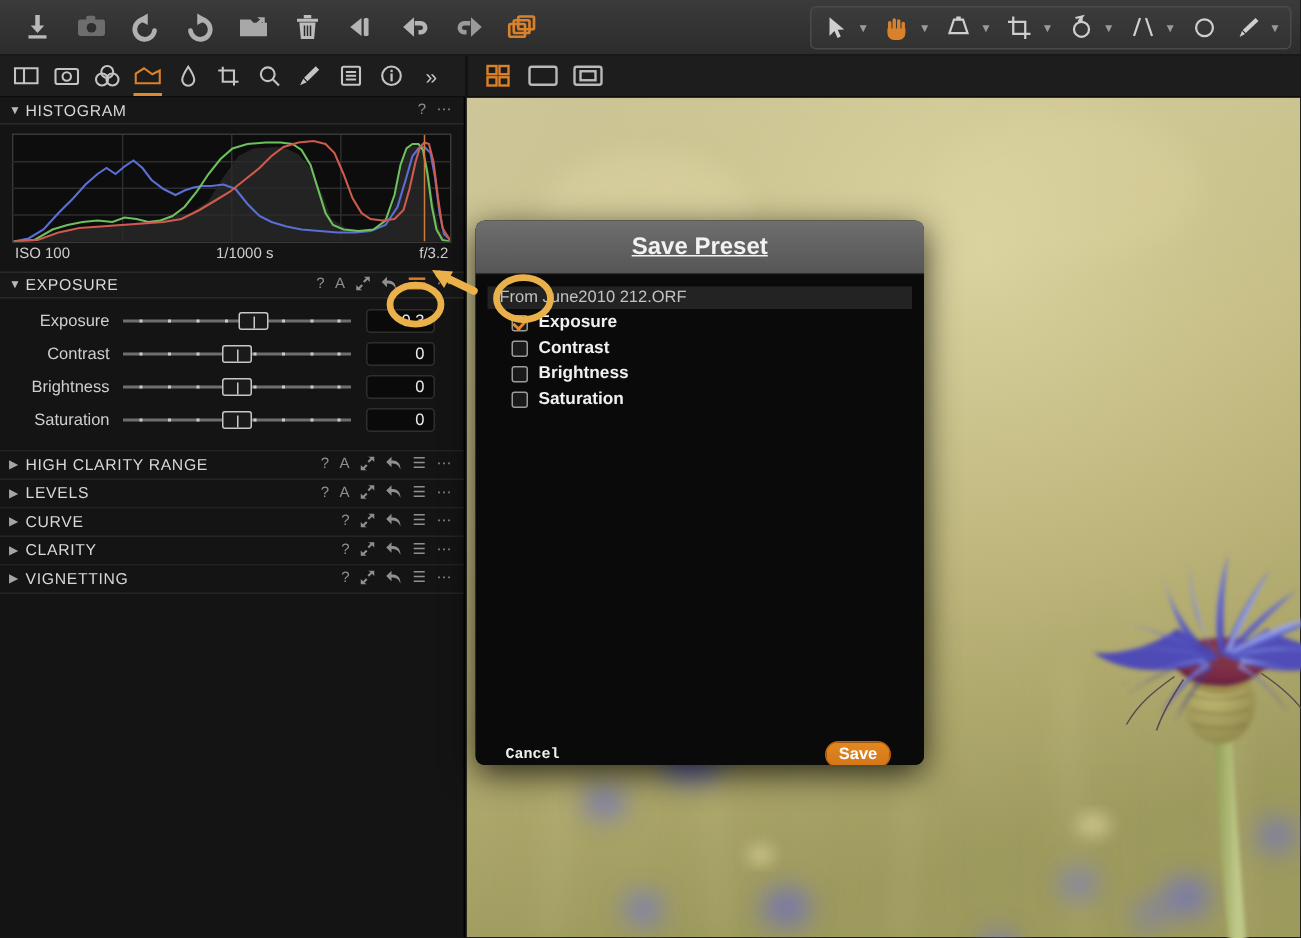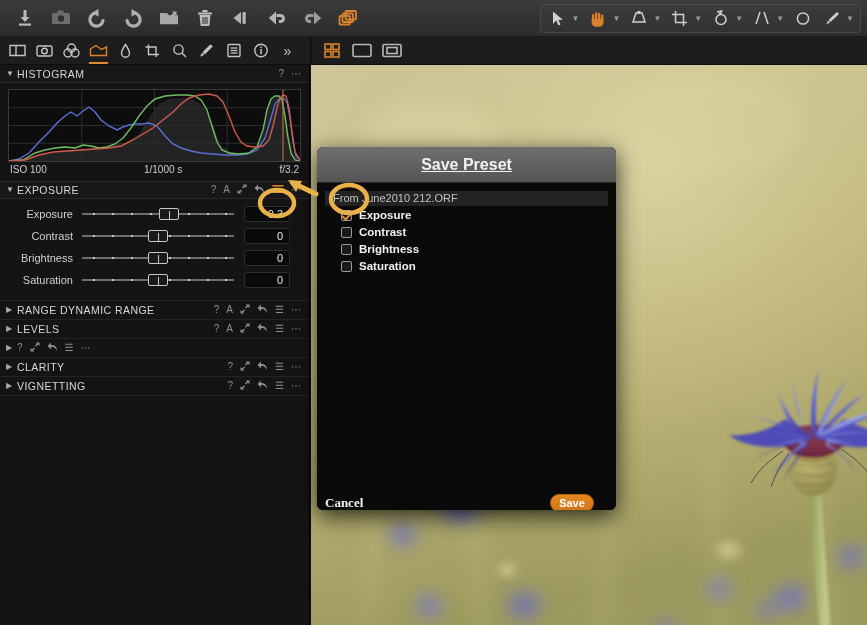--- a/index.html
+++ b/index.html
@@ -150,22 +150,22 @@
     width: 11px; height: 11px; border:1px solid #9a9a9a; border-radius: 2px;
     background:#1a1a1a; margin-right: 7px; position:relative; flex:none;
   }
   .chk.on::after {
     content:""; position:absolute; left:2px; top:-1px; width:4px; height:8px;
     border: solid #e08a2e; border-width: 0 2px 2px 0; transform: rotate(42deg);
   }
   .chk-label { font-size: 11.5px; color: #f0f0f0; font-weight: bold; }
   .dlg-footer { position:absolute; left:0; right:0; bottom: 12px; height: 22px; display:flex; align-items:center; }
   .btn-cancel {
-    margin-left: 8px; font-size: 13px; color: #f0f0f0; font-weight: bold; cursor: pointer;
-    background: none; border: none; font-family: Liberation Serif, serif;
+    margin-left: 20px; font-size: 10px; color: #f0f0f0; font-weight: bold; cursor: pointer;
+    background: none; border: none; font-family: Liberation Mono, monospace;
   }
   .btn-save {
     position:absolute; right: 22px; width: 44px; height: 18px; border-radius: 9px;
     background: linear-gradient(180deg,#e3881f 0%,#d3761a 100%);
     border: 1px solid #b8640f;
     font-size: 11px; color: #fff; font-weight: bold; cursor: pointer;
     font-family: inherit;
   }
 
   
@@ -607,21 +607,21 @@
           <span class="slider-knob" style="left:66px"></span>
         </span>
         <span class="slider-value">0</span>
       </div>
     </div>
 
     <div style="margin-top:9px;border-top:1px solid #242424;">
 
       <div class="collapsed-sec">
         <span class="tri">▶</span>
-        <span class="sec-title">RANGE DYNAMIC RANGE</span>
+        <span class="sec-title">HIGH CLARITY RANGE</span>
         <span class="sec-icons">
           <span class="sec-ico">?</span>
           <span class="sec-ico">A</span>
           <span class="sec-ico"><svg width="10" height="10" viewBox="0 0 10 10">
                 <g fill="#8f8f8f">
                   <path d="M9.5 0.5 L9.5 4 L8 2.5 L6 4.5 L5 3.5 L7 1.5 L5.5 0.5 Z"></path>
                   <path d="M0.5 9.5 L0.5 6 L2 7.5 L4 5.5 L5 6.5 L3 8.5 L4.5 9.5 Z"></path>
                 </g>
               </svg></span>
           <span class="sec-ico"><svg width="11" height="10" viewBox="0 0 11 10">
@@ -647,20 +647,21 @@
           <span class="sec-ico"><svg width="11" height="10" viewBox="0 0 11 10">
                 <path d="M4 0.5 L4 3 C7 3 10 4 10 9 C8.5 5.5 6.5 5 4 5 L4 7.5 L0.5 4 Z" fill="#8f8f8f"></path>
               </svg></span>
           <span class="sec-ico">☰</span>
           <span class="sec-ico">⋯</span>
         </span>
       </div>
 
       <div class="collapsed-sec">
         <span class="tri">▶</span>
+        <span class="sec-title">CURVE</span>
         <span class="sec-icons">
           <span class="sec-ico">?</span>
           <span class="sec-ico"><svg width="10" height="10" viewBox="0 0 10 10">
                 <g fill="#8f8f8f">
                   <path d="M9.5 0.5 L9.5 4 L8 2.5 L6 4.5 L5 3.5 L7 1.5 L5.5 0.5 Z"></path>
                   <path d="M0.5 9.5 L0.5 6 L2 7.5 L4 5.5 L5 6.5 L3 8.5 L4.5 9.5 Z"></path>
                 </g>
               </svg></span>
           <span class="sec-ico"><svg width="11" height="10" viewBox="0 0 11 10">
                 <path d="M4 0.5 L4 3 C7 3 10 4 10 9 C8.5 5.5 6.5 5 4 5 L4 7.5 L0.5 4 Z" fill="#8f8f8f"></path>

